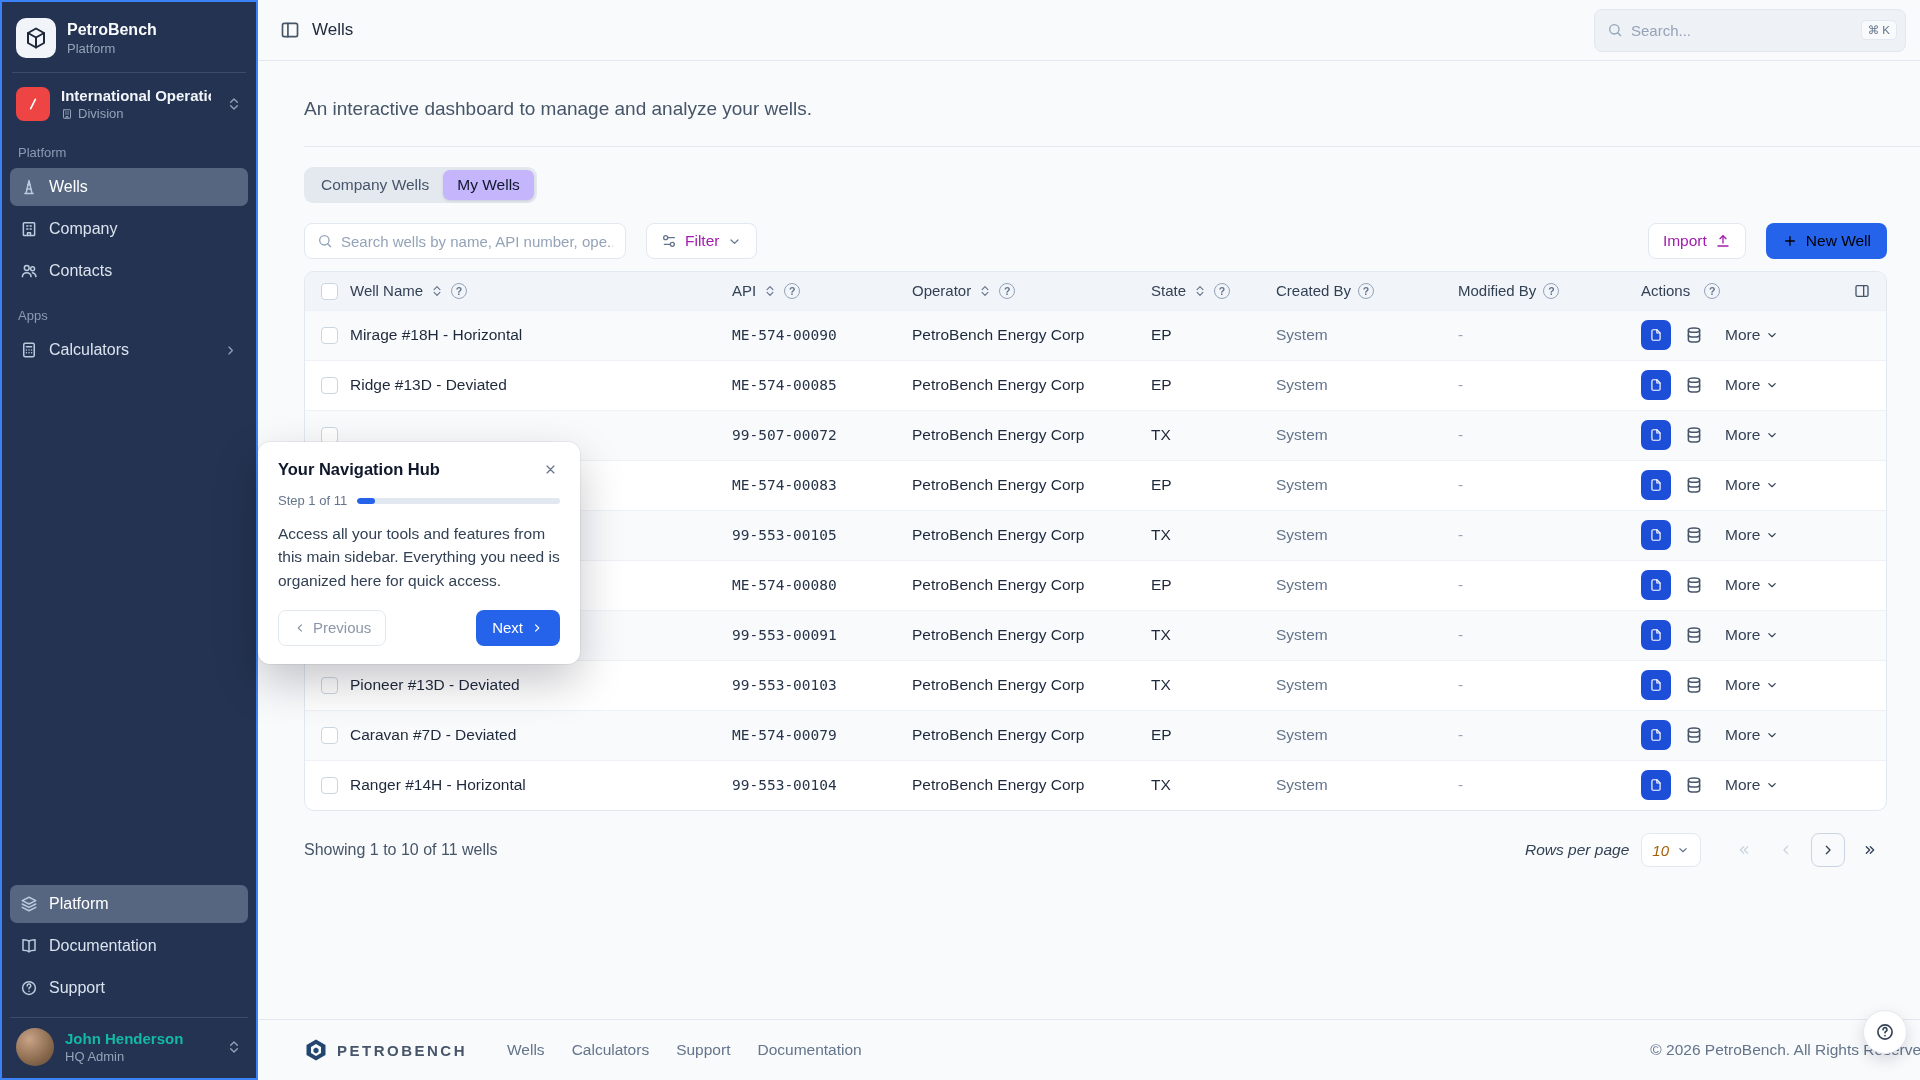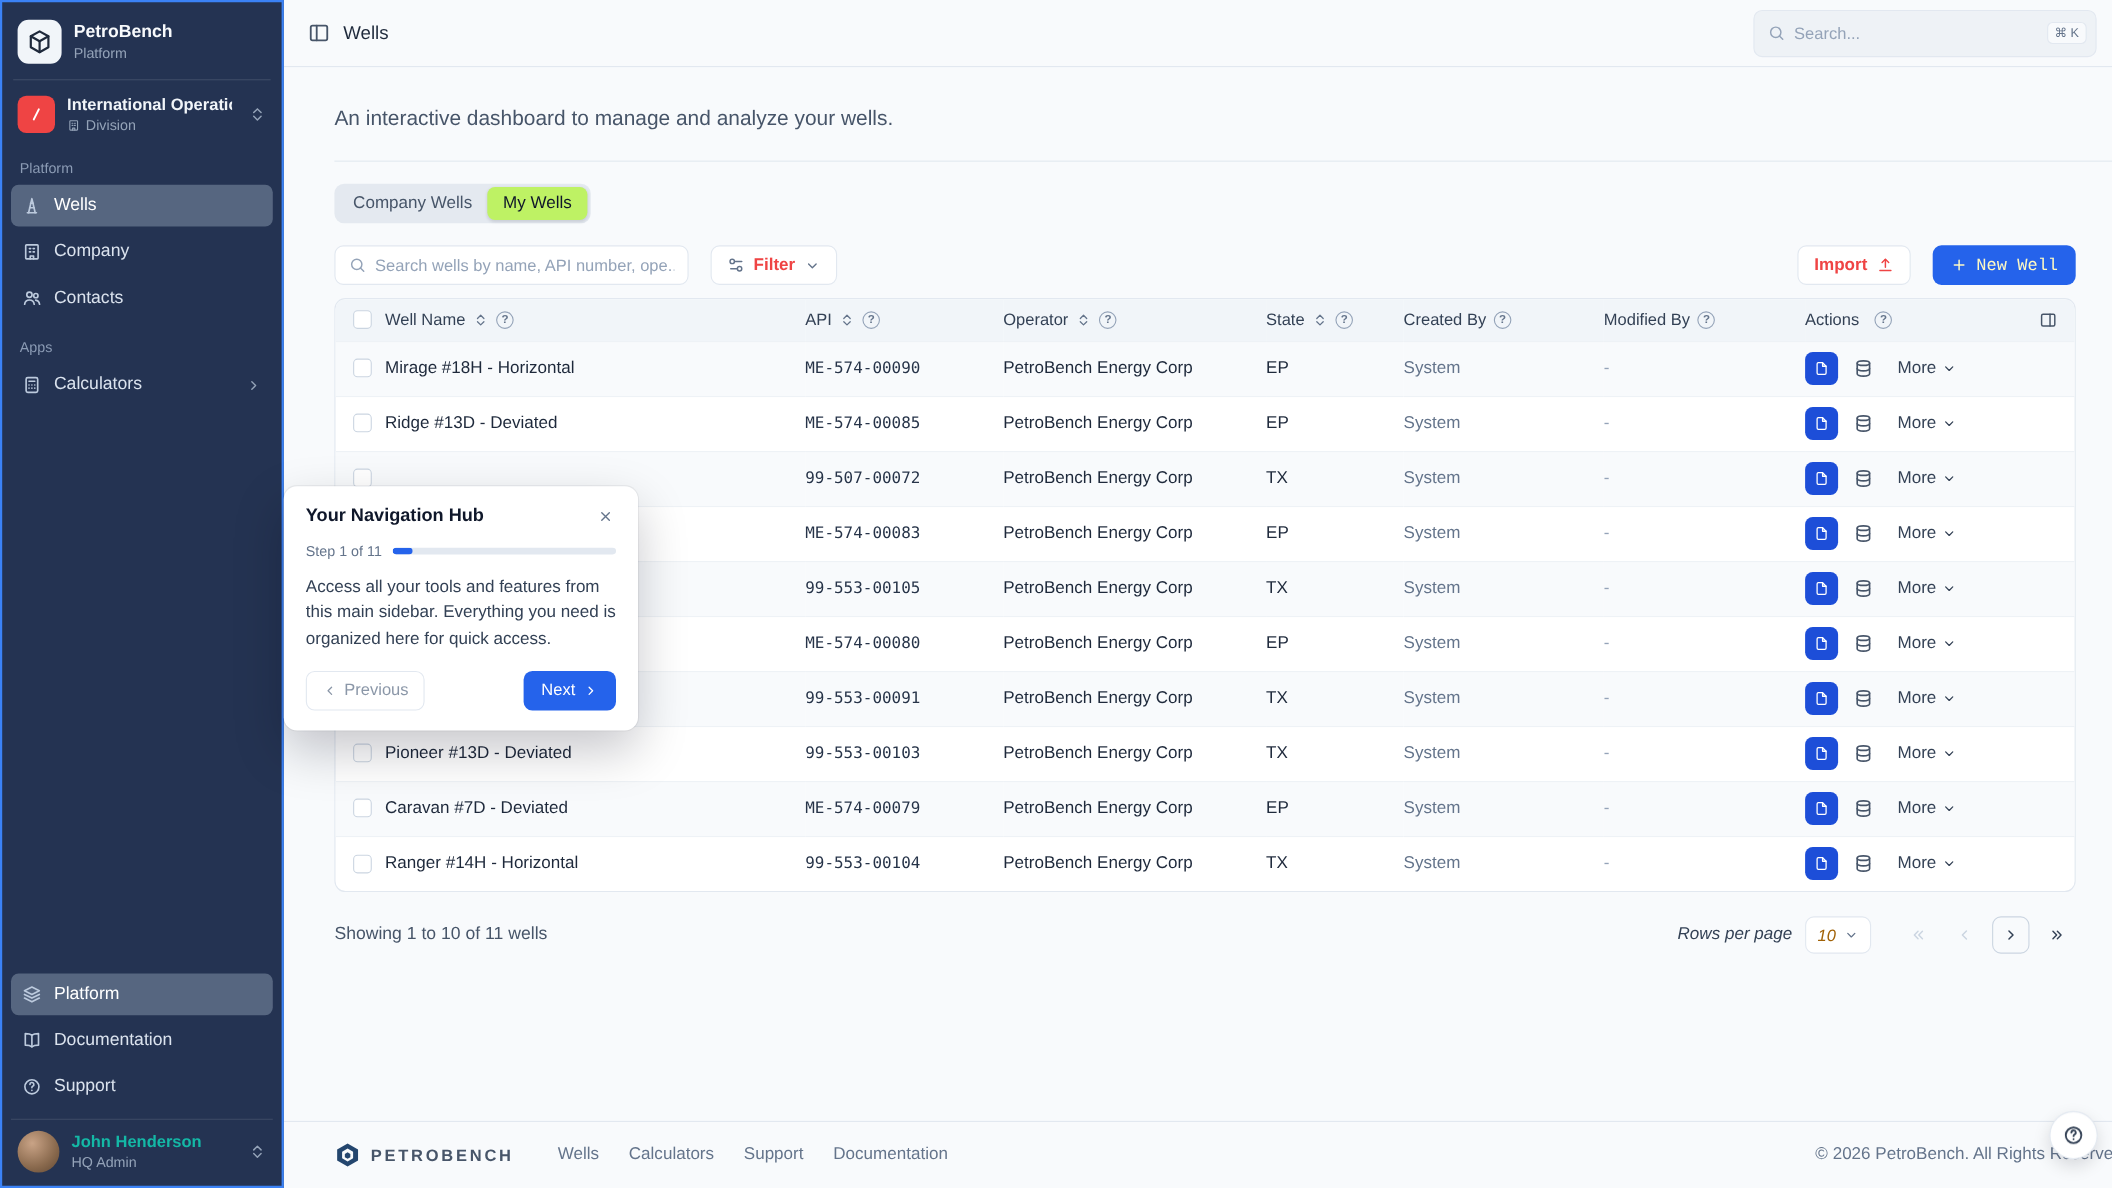--- a/index.html
+++ b/index.html
@@ -67,32 +67,32 @@
   .content { flex:1; padding:0 33px 0 46px; min-width:0; }
 
   .page-head { padding:27px 0 26px; border-bottom:1px solid #e2e8f0; margin-right:-33px; padding-right:33px; }
   .page-title { font-size:37px; font-weight:700; letter-spacing:-0.5px; color:#0f172a; }
   .page-sub { margin-top:10px; font-size:19px; color:#475569; }
 
   .tabs-row { margin-top:20px; }
   .seg { display:inline-flex; background:#e4e9f0; border-radius:9px; padding:3px; }
   .seg-tab { height:30px; display:flex; align-items:center; padding:0 14px; border-radius:7px;
     font-size:15.5px; font-weight:500; color:#475569; cursor:pointer; }
-  .seg-tab.active { background:#bef264; color:#0f172a; box-shadow:0 1px 3px rgba(2,6,23,.12);text-align:right; }
+  .seg-tab.active { background:#c4b5fd; color:#0f172a; box-shadow:0 1px 3px rgba(2,6,23,.12);text-align:right; }
 
   .toolbar { margin-top:20px; display:flex; align-items:center; gap:20px; }
   .tb-search { width:322px; height:36px; background:#fff; border:1px solid #e2e8f0; border-radius:8px;
     display:flex; align-items:center; gap:8px; padding:0 12px; color:#94a3b8; cursor:text; }
   .tb-search input { border:none; outline:none; background:transparent; flex:1; min-width:0;
     font-family:inherit; font-size:15px; color:#334155; }
   .tb-search input::placeholder { color:#94a3b8; }
   .btn { height:36px; display:inline-flex; align-items:center; gap:8px; border-radius:8px;
     font-size:15.5px; font-weight:500; cursor:pointer; border:none; font-family:inherit; }
-  .btn-outline { background:#fff; border:1px solid #e2e8f0; color:#ef4444; padding:16px 14px;font-weight:bold; }
-  .btn-primary { background:#2563eb; color:#fef9c3; padding:0 16px;font-family:Liberation Mono, monospace; }
+  .btn-outline { background:#fff; border:1px solid #e2e8f0; color:#a21caf; padding:16px 14px; }
+  .btn-primary { background:#2563eb; color:#000000; padding:0 16px; }
   .push-right { margin-left:auto; }
   .chev-dim { color:#64748b; }
 
   
   .table-card { margin-top:12px; background:#fff; border:1px solid #e2e8f0; border-radius:10px; overflow:hidden; }
   table { width:100%; border-collapse:collapse; table-layout:fixed; }
   thead th { background:#f1f5f9; height:38px; font-weight:500; text-align:left; }
   .th-inner { display:flex; align-items:center; gap:7px; font-size:15px; color:#334155; }
   .sort-ic { color:#64748b; }
   .qicon { width:16px; height:16px; border-radius:50%; border:1.3px solid #94a3b8; color:#64748b;

